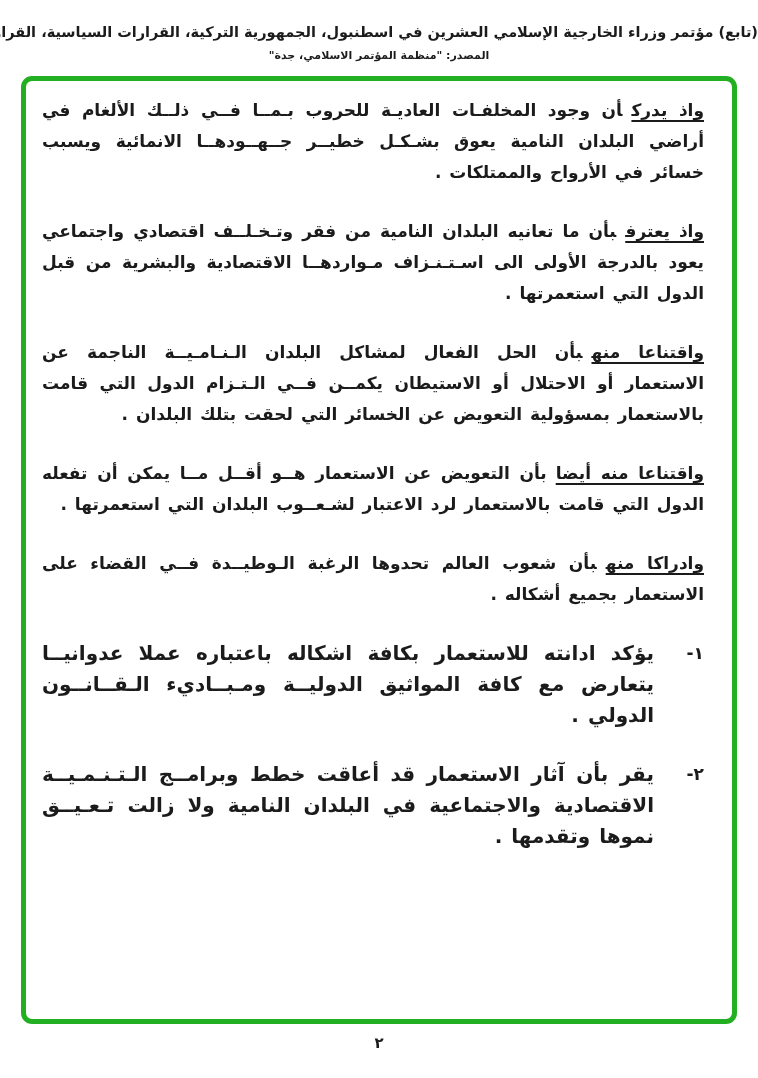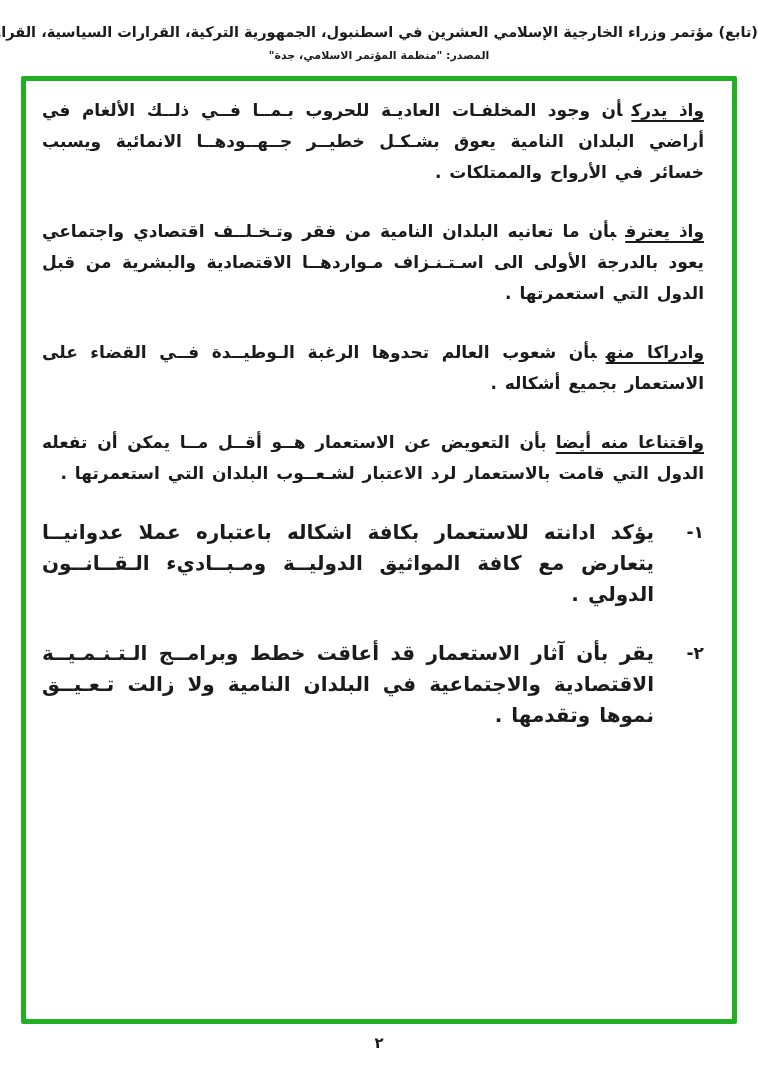--- a/index.html
+++ b/index.html
@@ -17,21 +17,21 @@
   .header-line1 {
     font-size: 14.5px; font-weight: 700; white-space: nowrap;
     letter-spacing: 0;
   }
   .header-line2 { font-size: 11px; font-weight: 700; margin-top: 9px; }
 
   .green-box {
     width: 716px; height: 948px;
     margin: 14px auto 0 auto;
     border: 5px solid #22b022;
-    border-radius: 2px;
+    border-radius: 11px;
     padding: 14px 28px 10px 16px;
     overflow: hidden;
     background: #fff;
   }
 
   .para {
     font-size: 17px; font-weight: 700;
     line-height: 31px;
     text-align: justify;
     margin-bottom: 28px;
@@ -81,27 +81,30 @@
 
     <p class="para">
       <span class="lead">واذ يدرك</span><span>أن وجود المخلفـات العاديـة للحروب بـمــا فــي ذلــك الألغام في أراضي البلدان النامية يعوق بشـكـل خطيــر جــهــودهــا الانمائية ويسبب خسائر في الأرواح والممتلكات .</span>
     </p>
 
 
     <p class="para">
       <span class="lead">واذ يعترف</span><span>بأن ما تعانيه البلدان النامية من فقر وتـخـلــف اقتصادي واجتماعي يعود بالدرجة الأولى الى اسـتـنـزاف مـواردهــا الاقتصادية والبشرية من قبل الدول التي استعمرتها .</span>
     </p>
 
-
     <p class="para">
-      <span class="lead">وادراكا منه</span><span>بأن شعوب العالم تحدوها الرغبة الـوطيــدة فــي القضاء على الاستعمار بجميع أشكاله .</span>
+      <span class="lead">واقتناعا منه</span><span>بأن الحل الفعال لمشاكل البلدان الـنـامـيــة الناجمة عن الاستعمار أو الاحتلال أو الاستيطان يكمــن فــي الـتـزام الدول التي قامت بالاستعمار بمسؤولية التعويض عن الخسائر التي لحقت بتلك البلدان .</span>
     </p>
 
     <p class="para">
       <span class="lead">واقتناعا منه أيضا</span><span>بأن التعويض عن الاستعمار هــو أقــل مــا يمكن أن تفعله الدول التي قامت بالاستعمار لرد الاعتبار لشـعــوب البلدان التي استعمرتها .</span>
+    </p>
+
+    <p class="para">
+      <span class="lead">وادراكا منه</span><span>بأن شعوب العالم تحدوها الرغبة الـوطيــدة فــي القضاء على الاستعمار بجميع أشكاله .</span>
     </p>
 
     <div class="item">
       <span class="num">١-</span>
       <span class="itext">يؤكد ادانته للاستعمار بكافة اشكاله باعتباره عملا عدوانيــا يتعارض مع كافة المواثيق الدوليــة ومـبــاديء الـقــانــون الدولي .</span>
     </div>
 
     <div class="item">
       <span class="num">٢-</span>
       <span class="itext">يقر بأن آثار الاستعمار قد أعاقت خطط وبرامــج الـتـنـمـيــة الاقتصادية والاجتماعية في البلدان النامية ولا زالت تـعـيــق نموها وتقدمها .</span>

